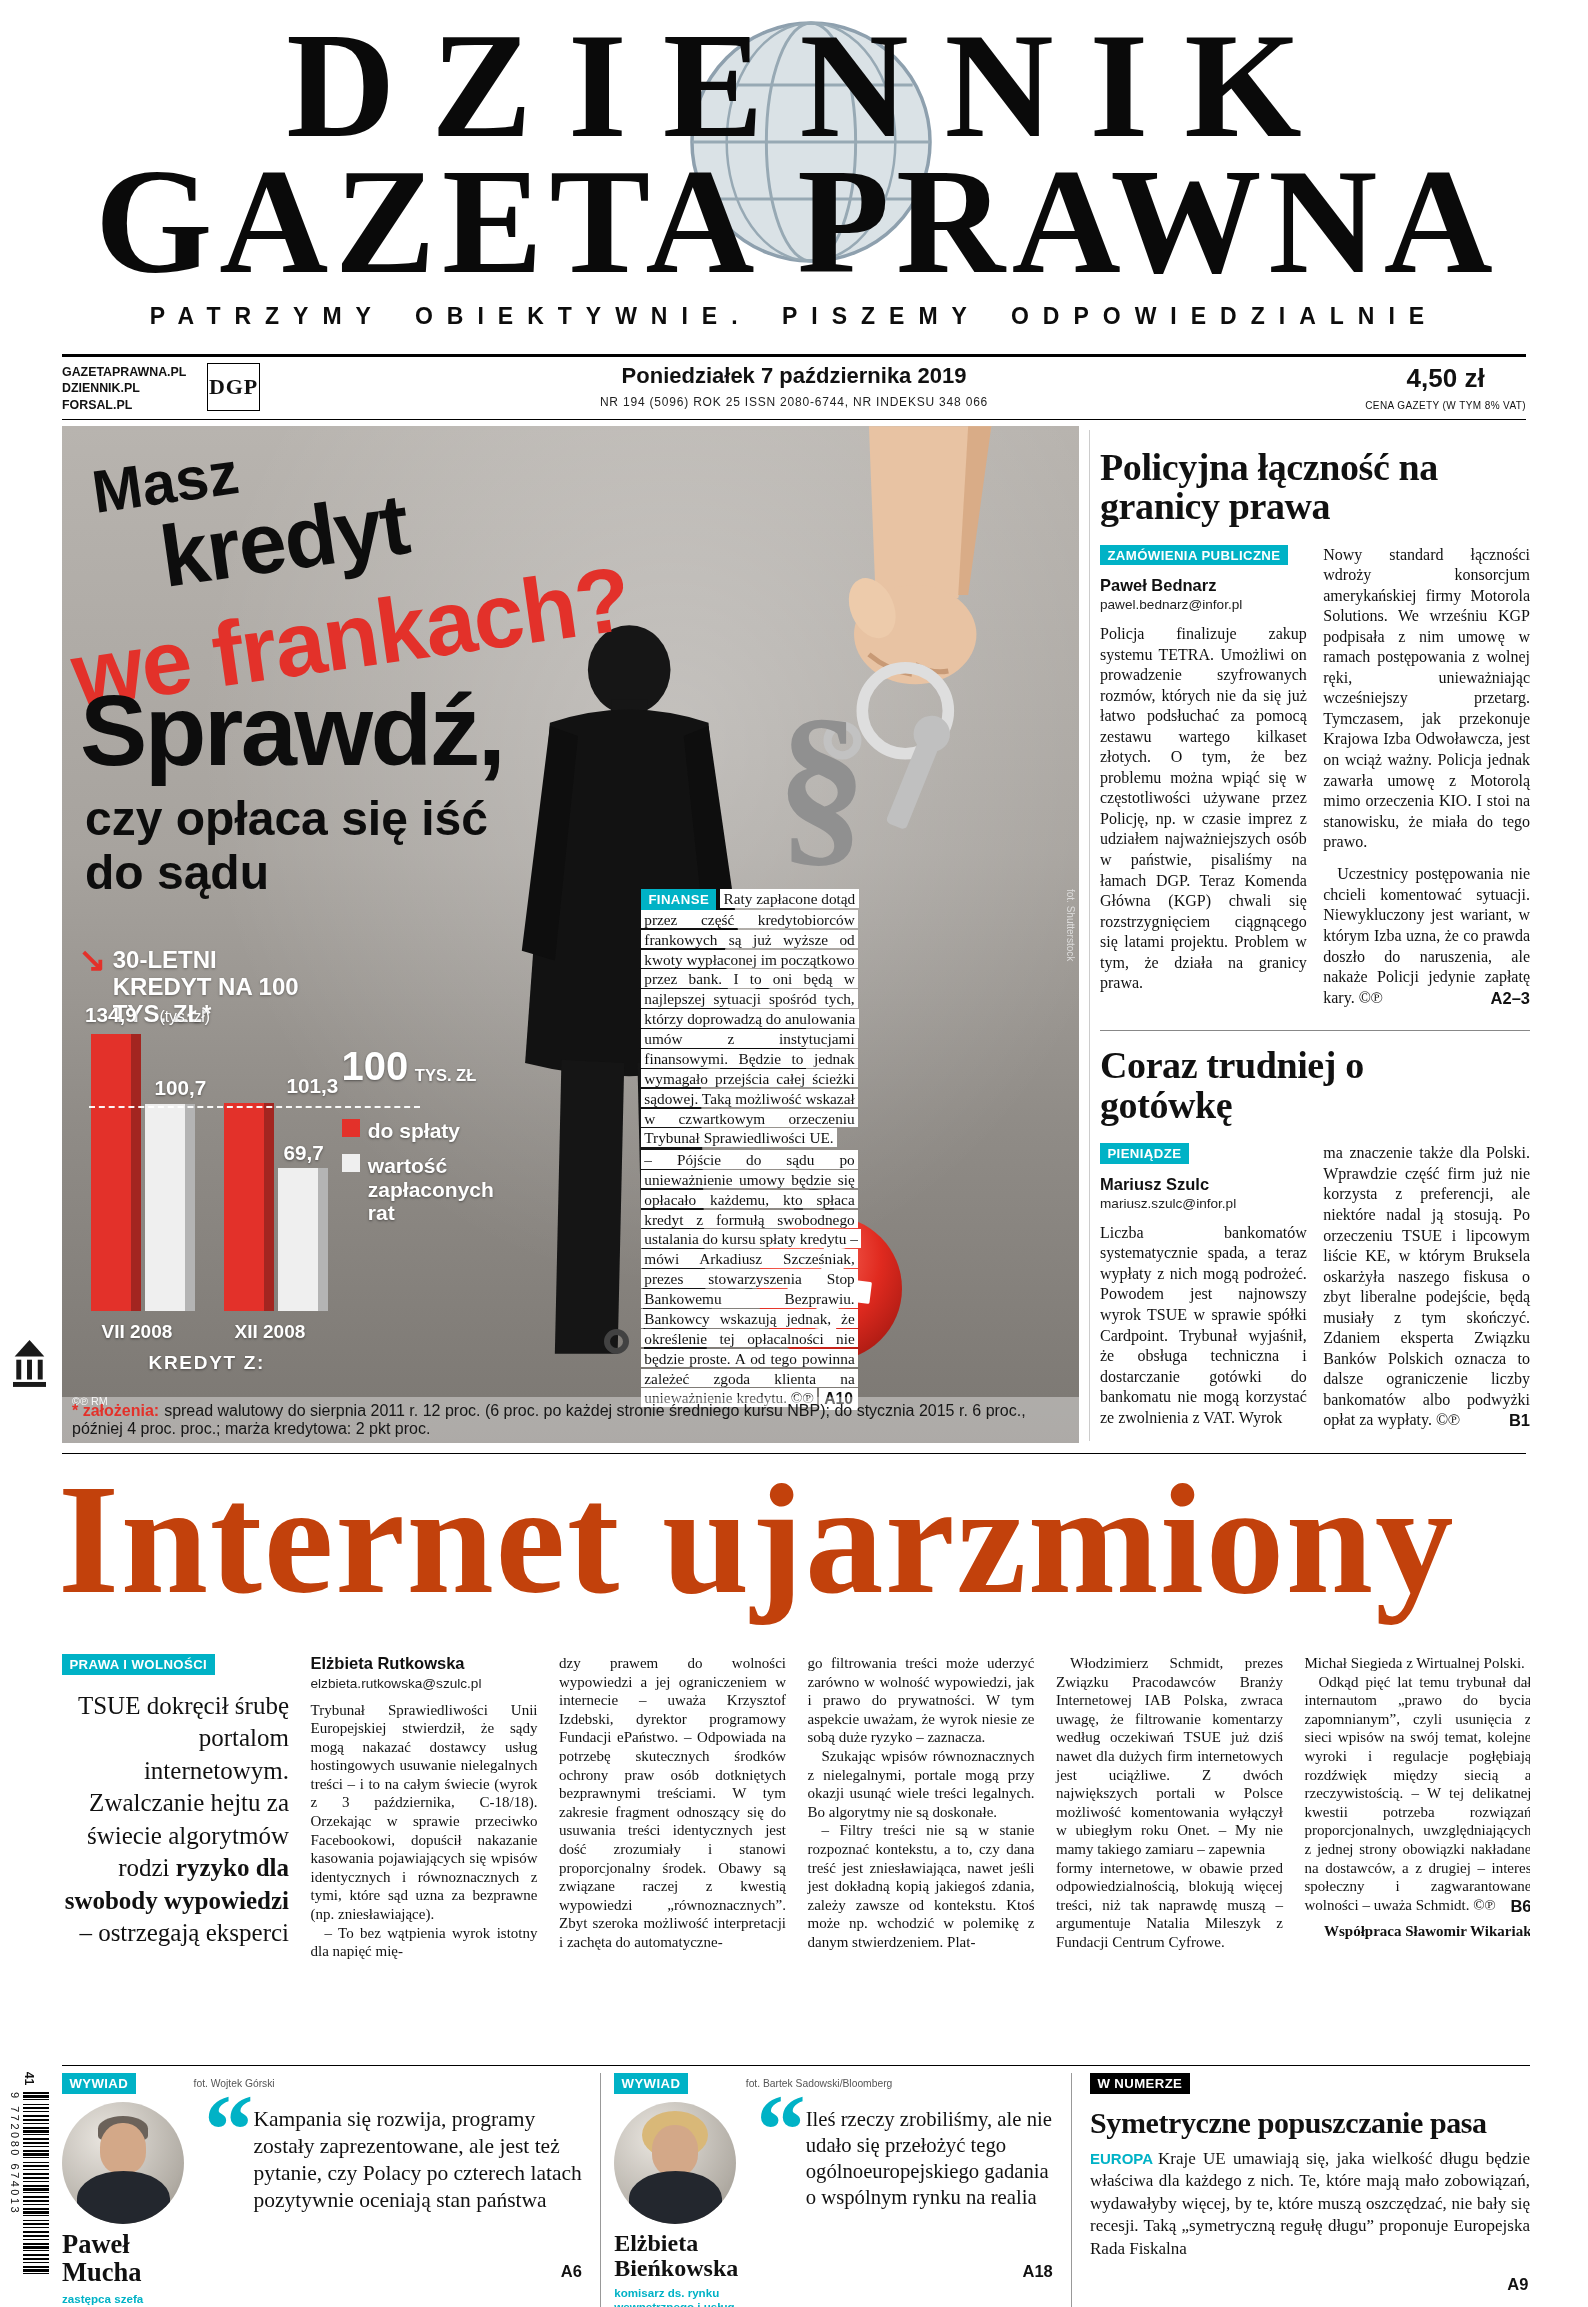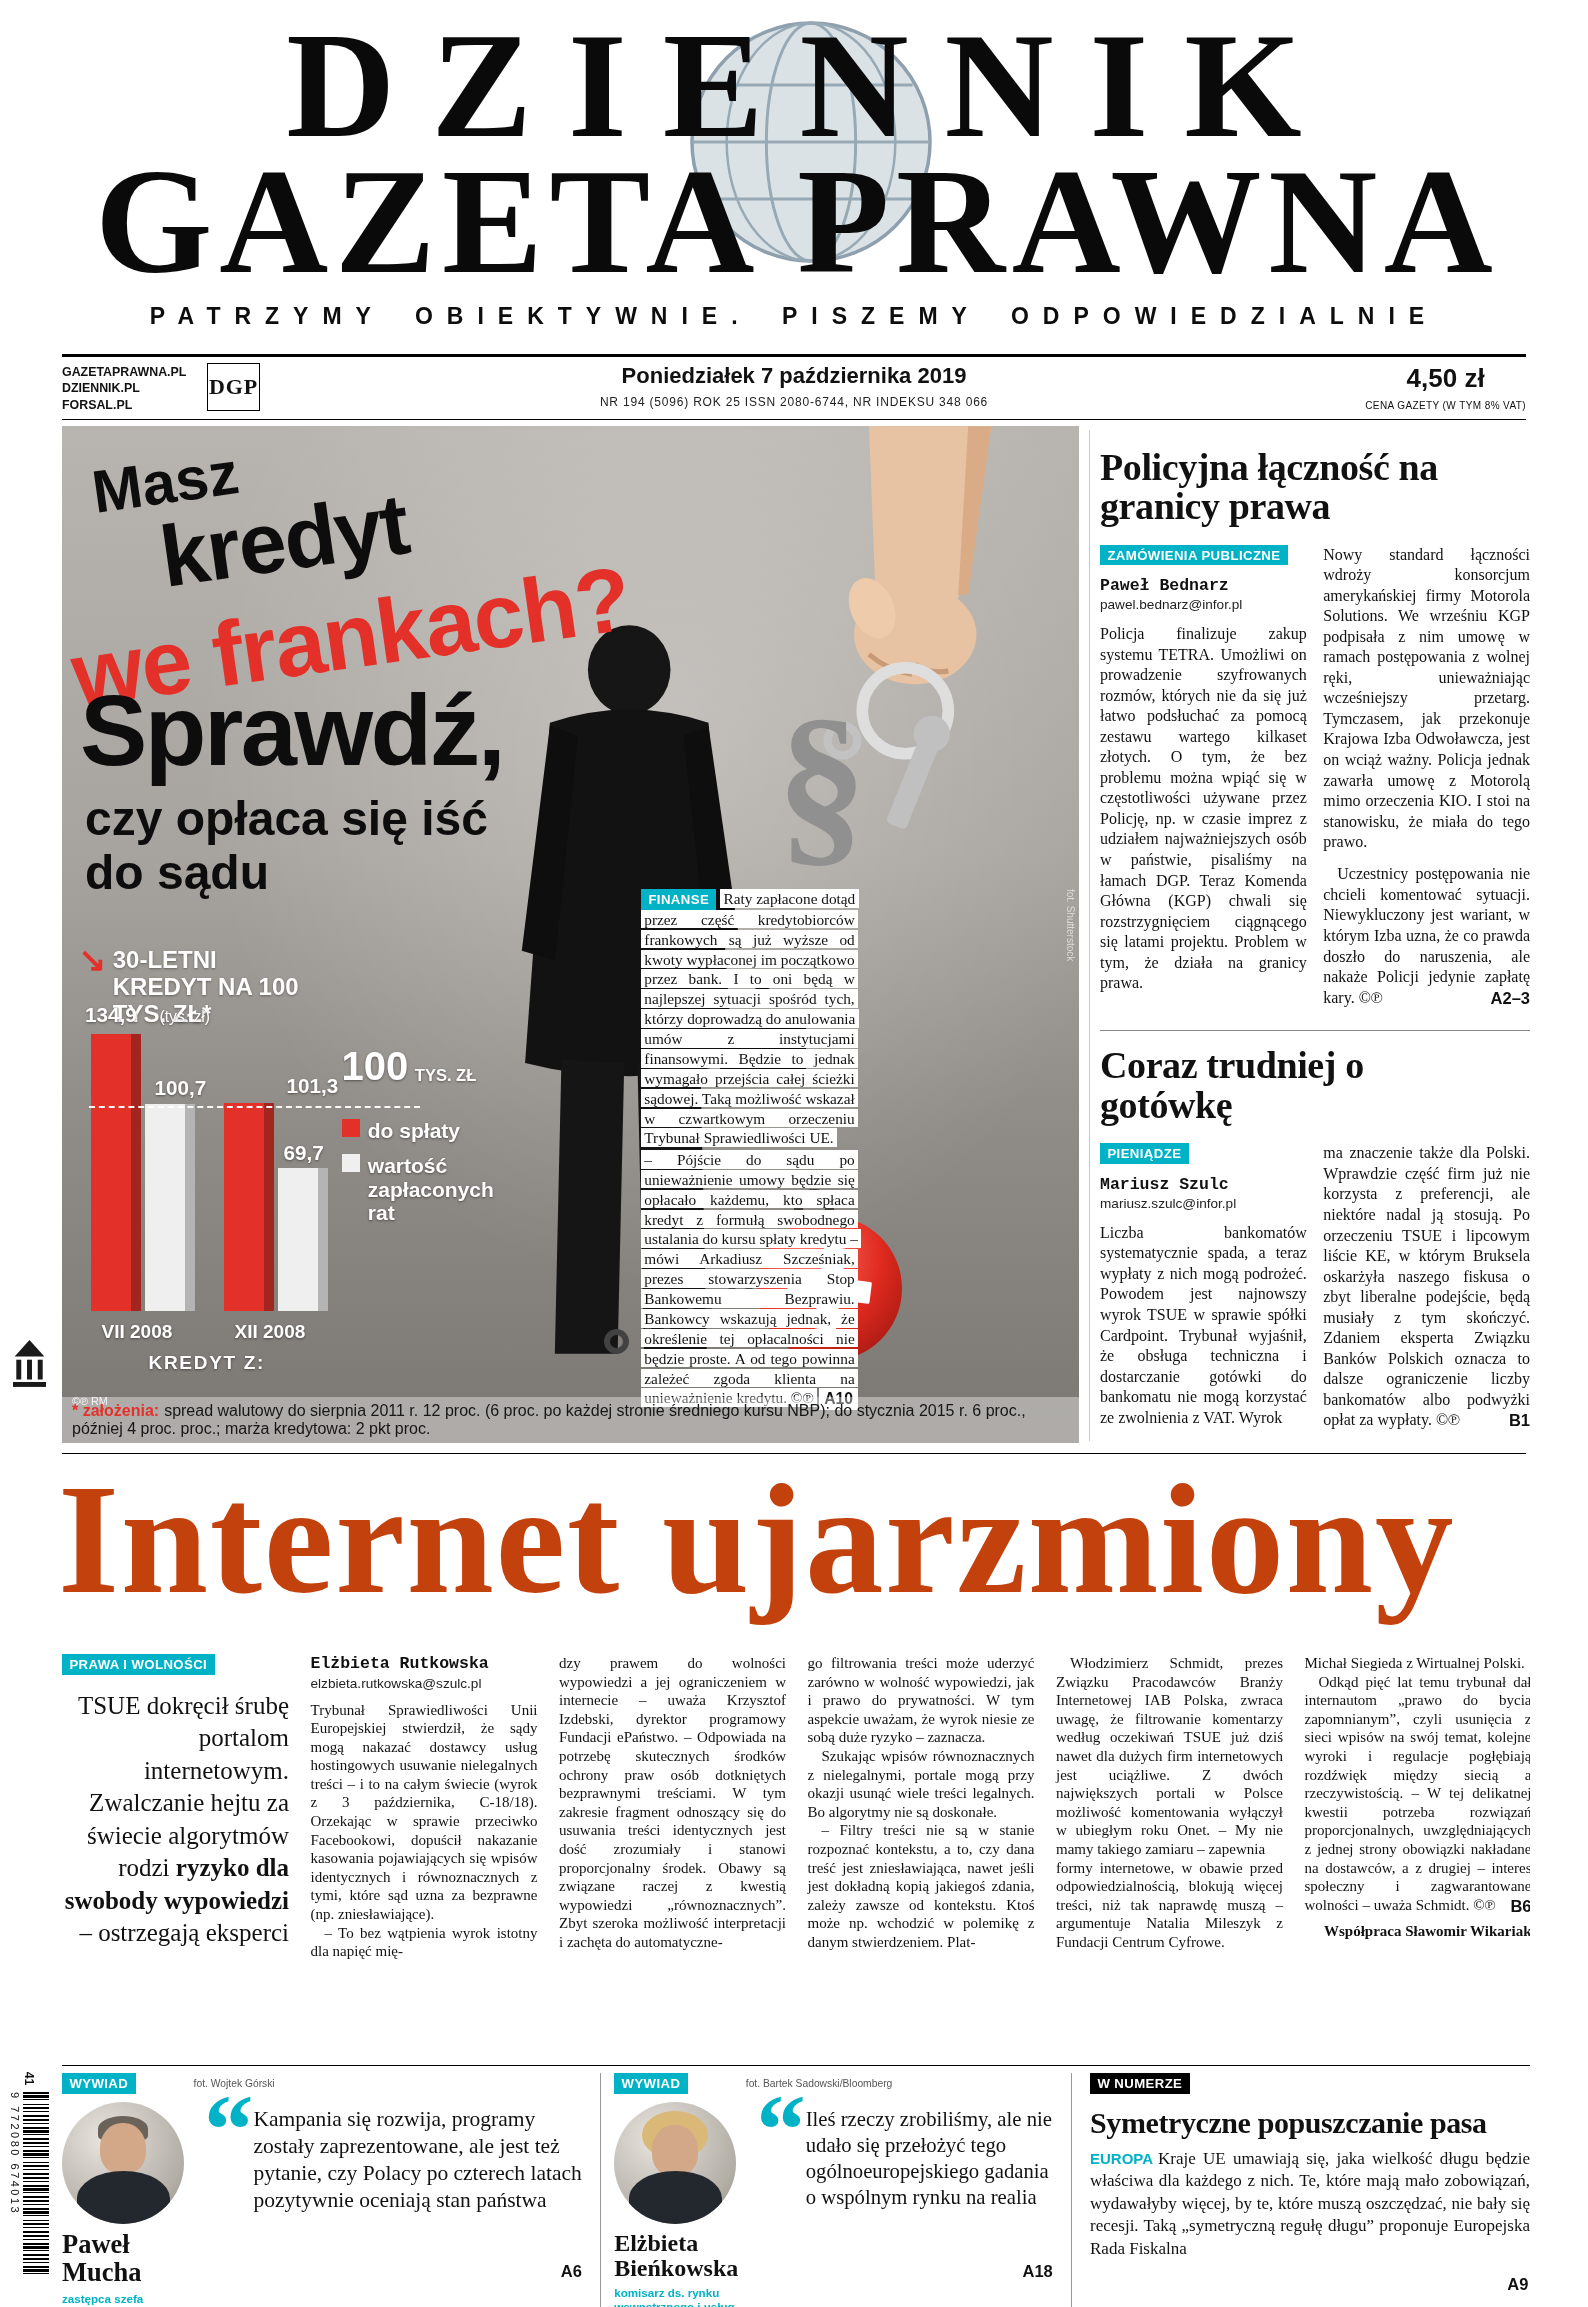--- a/index.html
+++ b/index.html
@@ -87,21 +87,21 @@
   .f-credit{ position:absolute; right:3.3px; top:463px; z-index:6; writing-mode:vertical-rl; color:#e6e6e6;
              font-family:"Liberation Sans",sans-serif; font-size:10px; opacity:.85; }
   .feature-foot{ position:absolute; left:0; right:0; bottom:0; z-index:6; padding:5px 10px;
                  background:rgba(255,255,255,.38); font-family:"Liberation Sans",sans-serif; font-size:16px; color:#161616; }
   .fstar{ color:var(--red); font-weight:bold; margin-right:5px; }
 
   
   .tag{ display:inline-block; background:var(--accent); color:#fff; font-family:"Liberation Sans",sans-serif;
         font-weight:bold; font-size:13.2px; line-height:1; padding:4.1px 7.4px 3.3px; letter-spacing:0.4px; white-space:nowrap; }
   .tag-dark{ background:#000; }
-  .byline{ font-family:Liberation Mono, monospace; font-weight:bold; font-size:16.5px; margin-top:10.8px; }
+  .byline{ font-family:Liberation Sans, sans-serif; font-weight:bold; font-size:16.5px; margin-top:10.8px; }
   .bymail{ font-family:"Liberation Sans",sans-serif; font-size:13.6px; margin-top:2.5px; color:#222; }
   .bodyp{ font-size:16px; line-height:1.285; text-align:justify; hyphens:auto; }
   .ind{ text-indent:14px; }
   .pref{ float:right; font-family:"Liberation Sans",sans-serif; font-weight:bold; font-size:16.5px; }
 
   
   .rightcol{ position:absolute; left:1100px; top:426px; width:430px; }
   .vdivide{ position:absolute; left:1089px; top:430px; width:0.8px; height:1011px; background:#ccc; }
   .rc-h2{ font-weight:bold; font-size:38px; line-height:1.04; letter-spacing:-0.4px; width:389px; margin-top:21.5px; }
   .rc-cols{ display:flex; gap:16.5px; margin-top:18px; }

